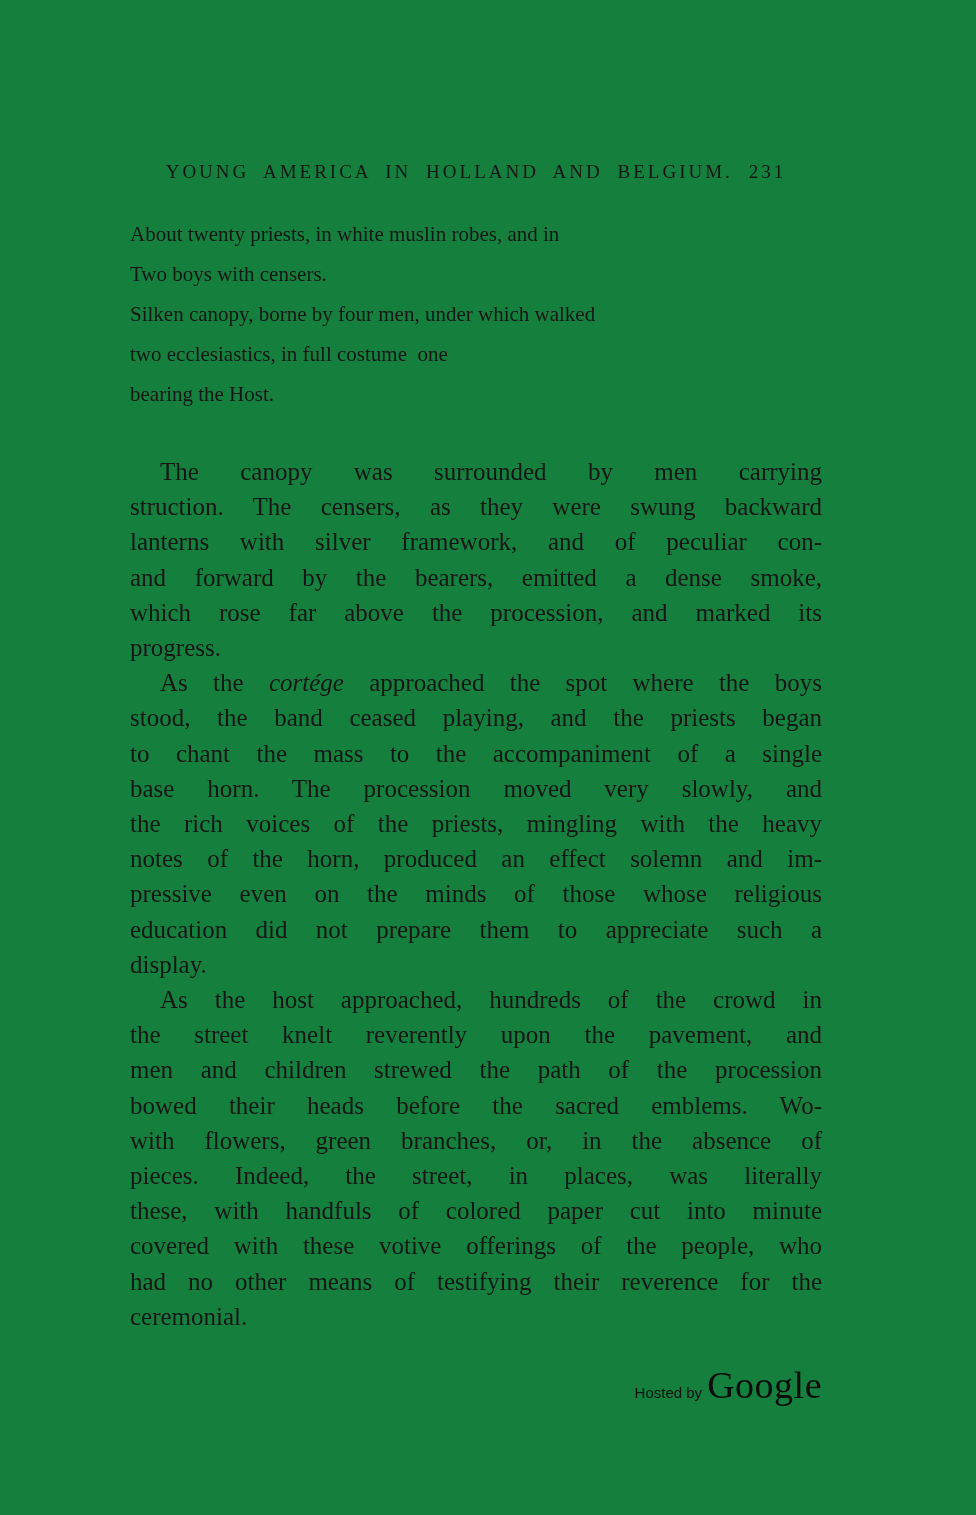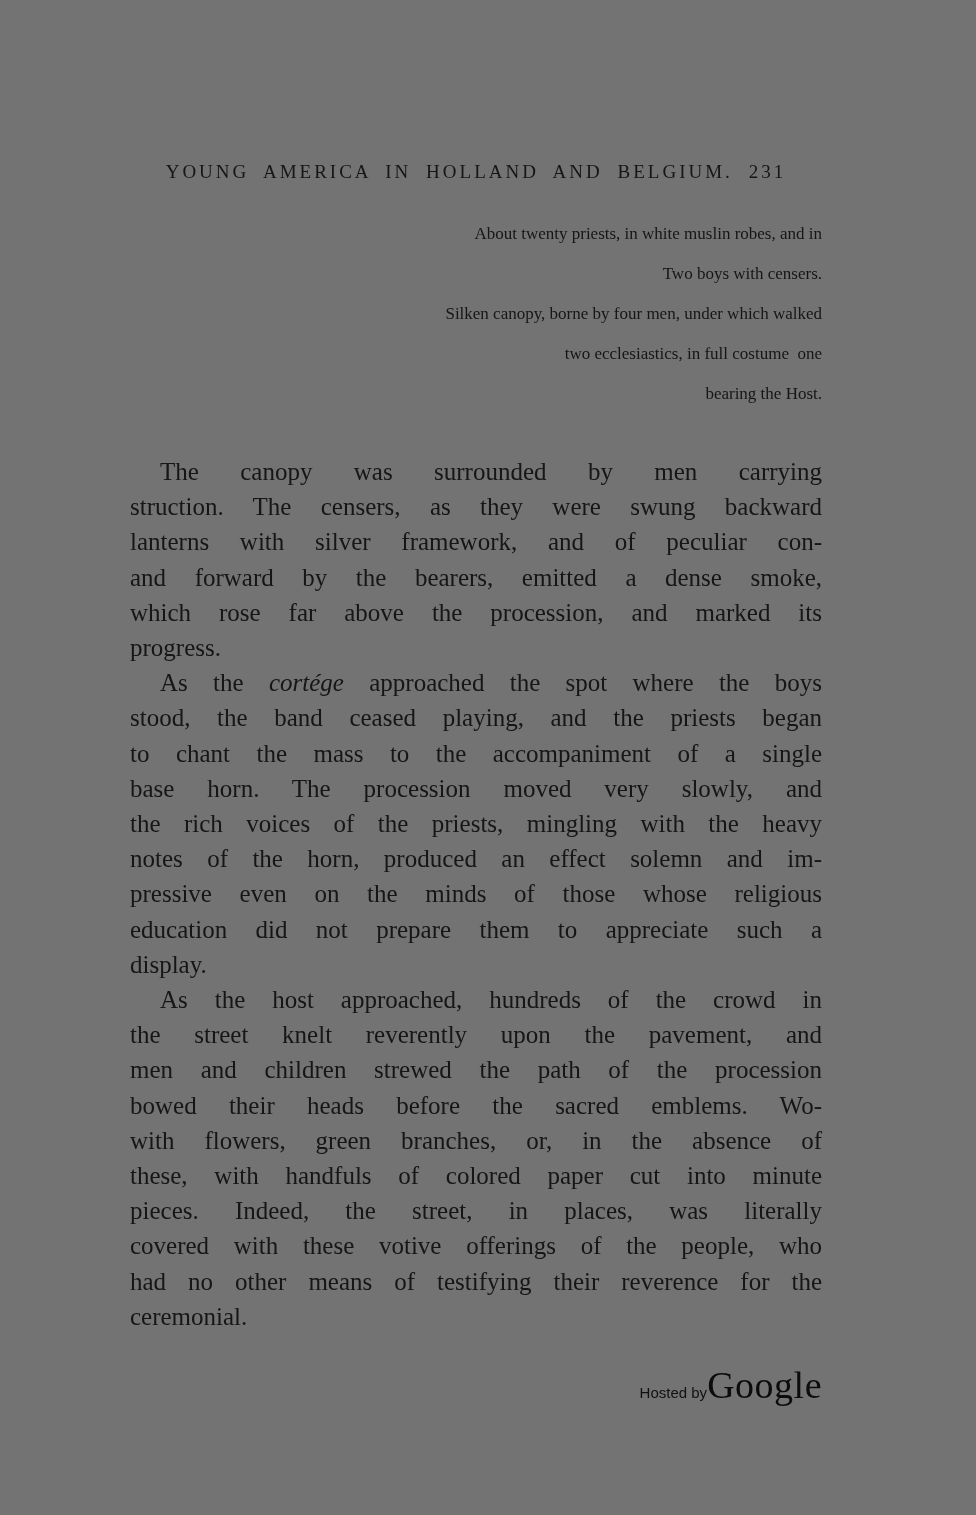--- a/index.html
+++ b/index.html
@@ -7,21 +7,21 @@
     width: 976px;
     height: 1515px;
     background: #ffffff;
     color: #161616;
     font-family: "Liberation Serif", "DejaVu Serif", serif;
     overflow: hidden;
   }
   .scan-page {
     width: 976px;
     height: 1515px;
-    background: #737373;
+    background: #15803d;
     position: relative;
   }
   .content {
     width: 692px;
     margin-left: 130px;
     padding-top: 160px;
   }
   .running-header {
     display: flex;
     justify-content: center;
@@ -30,23 +30,23 @@
     letter-spacing: 3px;
     word-spacing: 7px;
     white-space: nowrap;
     line-height: 24px;
   }
   .running-header .hdr-title { margin-right: 16px; }
   .procession-list {
     margin-top: 30px;
   }
   .intro-line {
-    font-size: 17px;
+    font-size: 21px;
     line-height: 40px;
-    text-align: right;
+    text-align: left;
     white-space: nowrap;
   }
   .body-text { margin-top: 40px; }
   .paragraph { margin: 0; }
   .body-line {
     font-size: 25px;
     line-height: 35.2px;
     text-align: justify;
     text-align-last: justify;
     text-justify: inter-word;
@@ -58,20 +58,21 @@
     margin-left: 130px;
     margin-top: 32px;
     display: flex;
     justify-content: flex-end;
     align-items: baseline;
   }
   .hosted-by {
     font-family: "Liberation Sans", "DejaVu Sans", sans-serif;
     font-size: 15px;
     color: #111111;
+    margin-right: 5px;
   }
   .google-logo {
     font-family: Liberation Serif, serif;
     font-size: 38px;
     color: #0c0c0c;
     letter-spacing: 0.5px;
     line-height: 38px;
   }
   i { font-style: italic; }
 </style>
@@ -113,22 +114,22 @@
           <div class="body-line"><span>pressive even on the minds of those whose religious</span></div>
           <div class="body-line"><span>education did not prepare them to appreciate such a</span></div>
           <div class="body-line last"><span>display.</span></div>
         </div>
         <div class="paragraph">
           <div class="body-line first"><span>As the host approached, hundreds of the crowd in</span></div>
           <div class="body-line"><span>the street knelt reverently upon the pavement, and</span></div>
           <div class="body-line"><span>men and children strewed the path of the procession</span></div>
           <div class="body-line"><span>bowed their heads before the sacred emblems. Wo-</span></div>
           <div class="body-line"><span>with flowers, green branches, or, in the absence of</span></div>
+          <div class="body-line"><span>pieces. Indeed, the street, in places, was literally</span></div>
           <div class="body-line"><span>these, with handfuls of colored paper cut into minute</span></div>
-          <div class="body-line"><span>pieces. Indeed, the street, in places, was literally</span></div>
           <div class="body-line"><span>covered with these votive offerings of the people, who</span></div>
           <div class="body-line"><span>had no other means of testifying their reverence for the</span></div>
           <div class="body-line last"><span>ceremonial.</span></div>
         </div>
       </div>
 
   </div>
 
   <div class="scan-footer">
     <span class="hosted-by">Hosted by</span>

